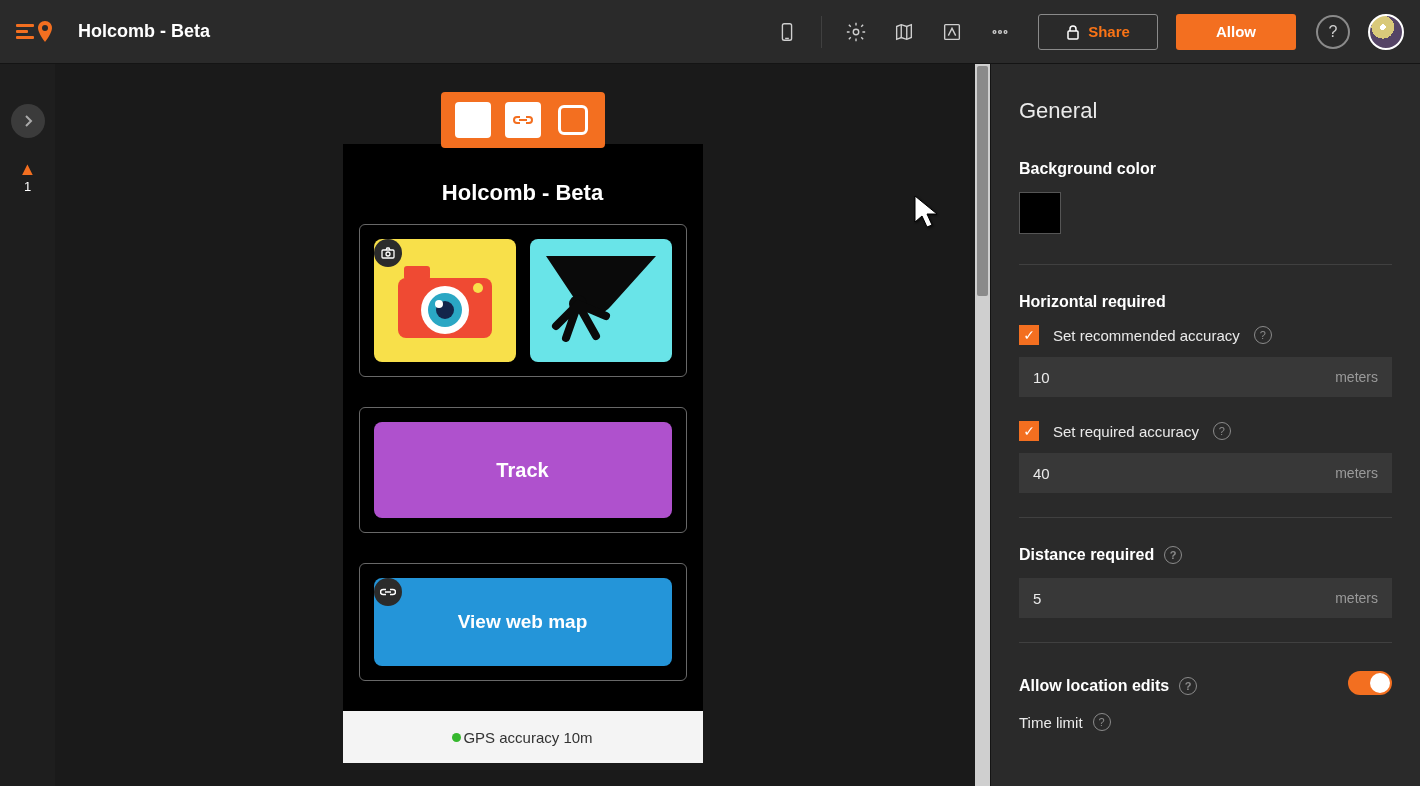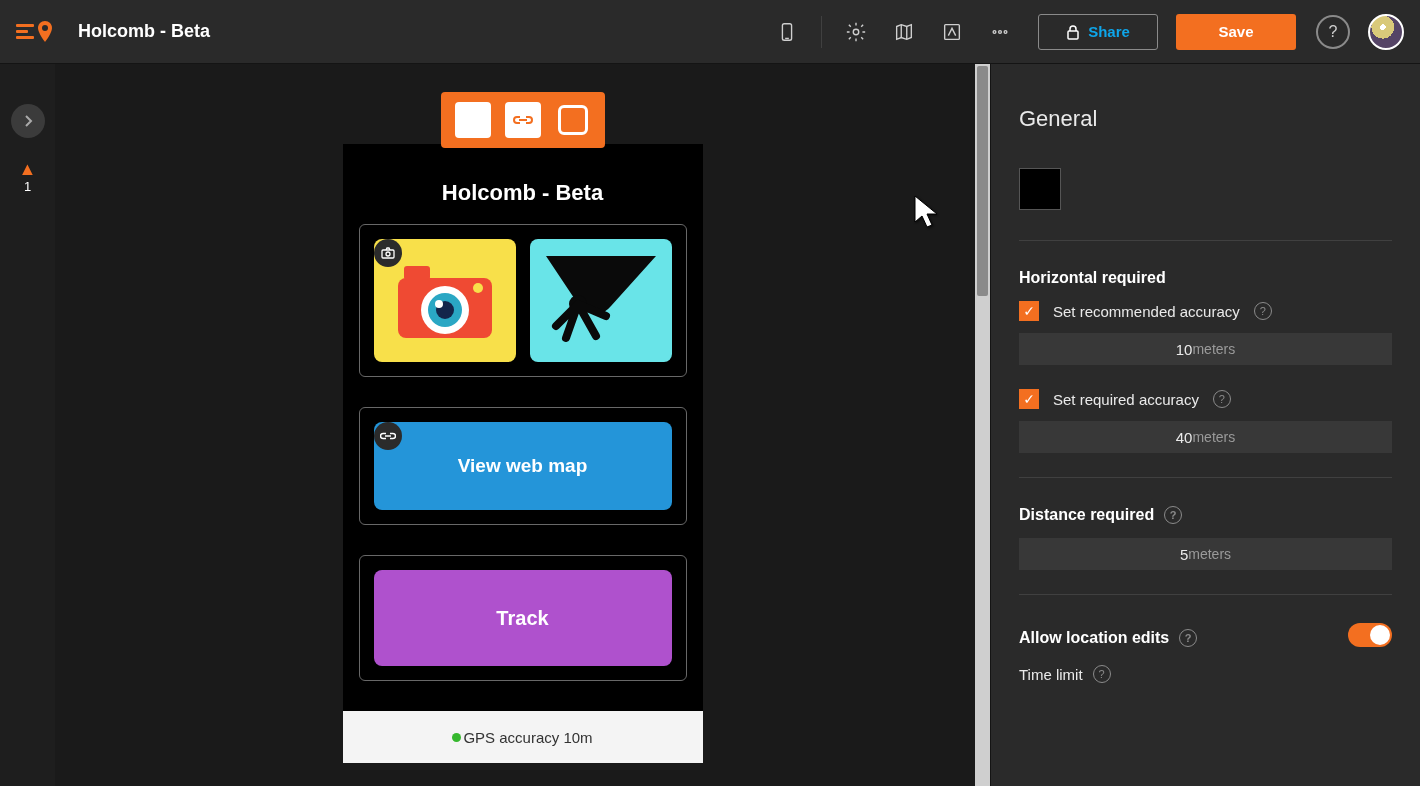--- a/index.html
+++ b/index.html
@@ -27,21 +27,21 @@
   .logo-bars span{display:block;height:3px;background:var(--orange);border-radius:1px;}
   .logo-bars span:nth-child(1){width:18px;}
   .logo-bars span:nth-child(2){width:12px;}
   .logo-bars span:nth-child(3){width:18px;}
   .title{font-size:18px;font-weight:600;}
   .top-spacer{flex:1;}
   .top-icons{display:flex;align-items:center;gap:8px;color:#cfcfcf;}
   .top-icon{width:40px;height:40px;display:flex;align-items:center;justify-content:center;cursor:pointer;border-radius:3px;}
   .vsep{width:1px;height:32px;background:var(--divider);margin:0 6px;}
   .btn{height:36px;border-radius:3px;display:flex;align-items:center;justify-content:center;gap:8px;padding:0 22px;font-size:15px;font-weight:600;cursor:pointer;}
-  .btn-outline{border:1.5px solid #8a8a8a;color:#0ea5e9;margin-left:18px;width:120px;}
+  .btn-outline{border:1.5px solid #8a8a8a;color:#f97316;margin-left:18px;width:120px;}
   .btn-primary{background:var(--orange);color:#fff;margin-left:18px;width:120px;border:none;}
   .help{width:34px;height:34px;border:2px solid #8a8a8a;border-radius:50%;display:flex;align-items:center;justify-content:center;margin-left:20px;font-size:16px;color:#cfcfcf;cursor:pointer;}
   .avatar{width:36px;height:36px;border-radius:50%;background:radial-gradient(circle at 40% 35%, #fff 0 10%, #d9c97a 10% 40%, #546 40% 100%);margin-left:18px;border:2px solid #fff;cursor:pointer;}
   .top-svg{width:22px;height:22px;stroke:#cfcfcf;fill:none;stroke-width:1.5;}
 
   
   .main{display:flex;height:722px;}
   .left-rail{width:55px;background:var(--bg-app);display:flex;flex-direction:column;align-items:center;padding-top:40px;gap:22px;}
   .rail-circle{width:34px;height:34px;border-radius:50%;background:#3b3b3b;display:flex;align-items:center;justify-content:center;color:#aaa;cursor:pointer;}
   .rail-warn{color:var(--orange);font-size:18px;text-align:center;line-height:1;}
@@ -71,31 +71,31 @@
 
   .phone-footer{background:#f4f4f4;height:52px;display:flex;align-items:center;justify-content:center;gap:2px;color:#333;font-size:15px;margin:0 -16px;}
   .dot-green{width:9px;height:9px;border-radius:50%;background:var(--green);}
 
   
   .cursor{position:absolute;left:858px;top:130px;pointer-events:none;}
   .cursor svg{filter:drop-shadow(1px 1px 1px rgba(0,0,0,.6));}
 
   
   .panel{width:430px;background:var(--bg-panel);border-left:1px solid #141414;padding:30px 28px 0;overflow-y:auto;}
-  .panel-h1{font-size:22px;font-weight:400;color:#eaeaea;margin:12px 0 36px;}
+  .panel-h1{font-size:22px;font-weight:400;color:#eaeaea;margin:4px 0 36px;}
   .section-title{font-size:16px;font-weight:700;margin:0 0 14px;display:flex;align-items:center;gap:10px;}
   .info{width:18px;height:18px;border:1.5px solid #8a8a8a;border-radius:50%;display:inline-flex;align-items:center;justify-content:center;font-size:11px;color:#8a8a8a;cursor:help;}
   .swatch{width:42px;height:42px;background:#000;border:1px solid #555;cursor:pointer;margin-bottom:30px;}
   .hr{height:1px;background:var(--divider);margin:6px 0 28px;}
 
   .check-row{display:flex;align-items:center;gap:14px;margin-bottom:12px;}
   .checkbox{width:20px;height:20px;background:var(--orange);display:flex;align-items:center;justify-content:center;cursor:pointer;color:#fff;font-size:14px;}
   .check-label{font-size:15px;color:#eaeaea;}
 
-  .field{background:var(--bg-field);height:32px;display:flex;align-items:center;justify-content:center;padding:0 14px;border:none;margin-bottom:24px;}
+  .field{background:var(--bg-field);height:40px;display:flex;align-items:center;justify-content:space-between;padding:0 14px;border:none;margin-bottom:24px;}
   .field-val{color:#eaeaea;font-size:15px;}
   .field-unit{color:#9a9a9a;font-size:14px;}
 
   .toggle-row{display:flex;align-items:flex-end;justify-content:space-between;margin-bottom:18px;}
   .toggle{width:44px;height:24px;background:var(--orange);border-radius:12px;position:relative;cursor:pointer;}
   .toggle-knob{position:absolute;right:2px;top:2px;width:20px;height:20px;background:#fff;border-radius:50%;}
   .sublabel{font-size:15px;color:#eaeaea;display:flex;align-items:center;gap:10px;margin-bottom:10px;}
 
 </style>
 </head>
@@ -150,21 +150,21 @@
     </div>
   </div>
   <div class="btn btn-outline">
     <svg width="14" height="16" viewBox="0 0 14 16">
         <rect x="2" y="7" width="10" height="8" rx="1" fill="none" stroke="#fff" stroke-width="1.5"></rect>
         <path d="M4 7V5a3 3 0 016 0v2" fill="none" stroke="#fff" stroke-width="1.5"></path>
       </svg>
     <span>Share</span>
   </div>
   <div class="btn btn-primary">
-      <span>Save</span>
+      <span>Allow</span>
     </div>
   <div class="help">?</div>
   <div class="avatar"></div>
 </div>
 
 <div class="main">
 
   <div class="left-rail">
     <div class="rail-circle">
       <svg width="10" height="12" viewBox="0 0 10 12">
@@ -218,36 +218,36 @@
               <svg width="130" height="110" viewBox="0 0 130 110">
                 <path d="M10 10 H120 L75 60 Q60 78 40 55 Z" fill="#0a0a0a"></path>
                 <circle cx="42" cy="58" r="9" fill="#0a0a0a"></circle>
                 <path d="M42 58 L20 80 M42 58 L30 92 M42 58 L60 90 M42 58 L70 70" stroke="#0a0a0a" stroke-width="8" stroke-linecap="round" fill="none"></path>
               </svg>
             </div>
           </div>
         </div>
 
         <div class="block">
+          <div class="track-btn">
+              <span>Track</span>
+            </div>
+        </div>
+
+        <div class="block">
           <div class="badge">
             <svg width="16" height="10" viewBox="0 0 16 10">
                 <path d="M6 5H3a2.5 2.5 0 010-5h3M10 0h3a2.5 2.5 0 010 5h-3M5 2.5h6" transform="translate(0 2.5)" fill="none" stroke="#fff" stroke-width="1.5"></path>
               </svg>
           </div>
           <div class="webmap-btn">
               <span>View web map</span>
             </div>
         </div>
 
-        <div class="block">
-          <div class="track-btn">
-              <span>Track</span>
-            </div>
-        </div>
-
         <div class="phone-footer">
           <span class="dot-green"></span>
           <span>GPS accuracy 10m</span>
         </div>
       </div>
     </div>
 
     <div class="cursor">
       <svg width="28" height="36" viewBox="0 0 28 36">
           <path d="M2 2 L2 28 L9 22 L14 33 L19 31 L14 20 L24 20 Z" fill="#fff" stroke="#000" stroke-width="1"></path>
@@ -255,20 +255,21 @@
     </div>
 
     <div class="scroll-track">
       <div class="scroll-thumb"></div>
     </div>
   </div>
 
   <div class="panel">
     <h2 class="panel-h1">General</h2>
 
+    <div class="section-title">Background color</div>
     <div class="swatch"></div>
     <div class="hr"></div>
 
     <div class="section-title">Horizontal required</div>
 
     <div class="check-row">
       <div class="checkbox">✓</div>
       <span class="check-label">Set recommended accuracy</span>
       <span class="info">?</span>
     </div>

